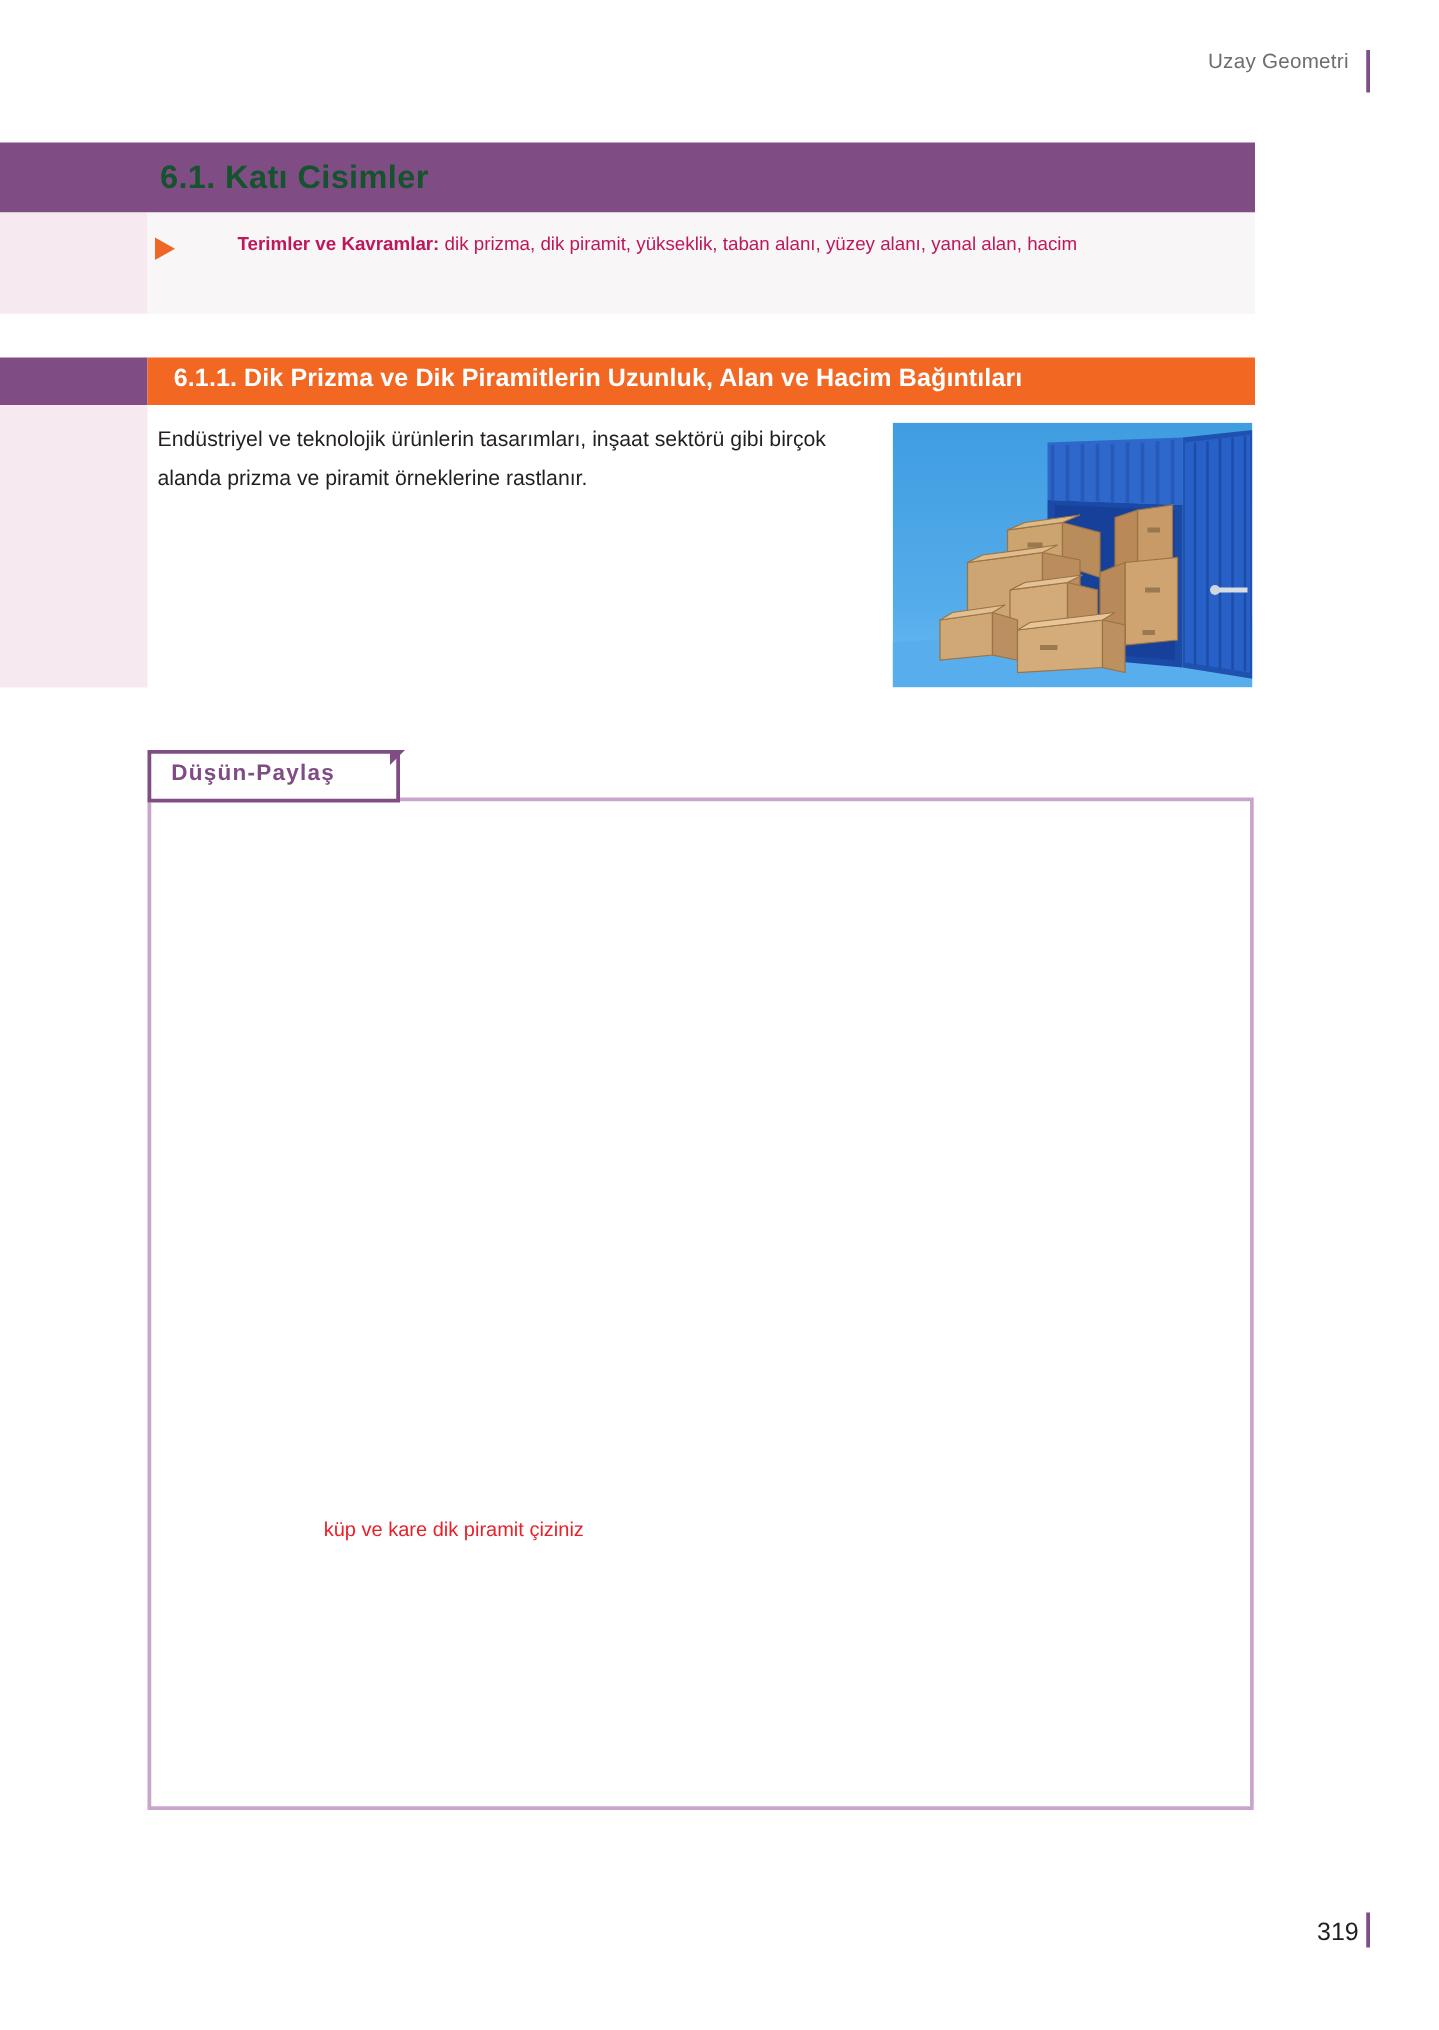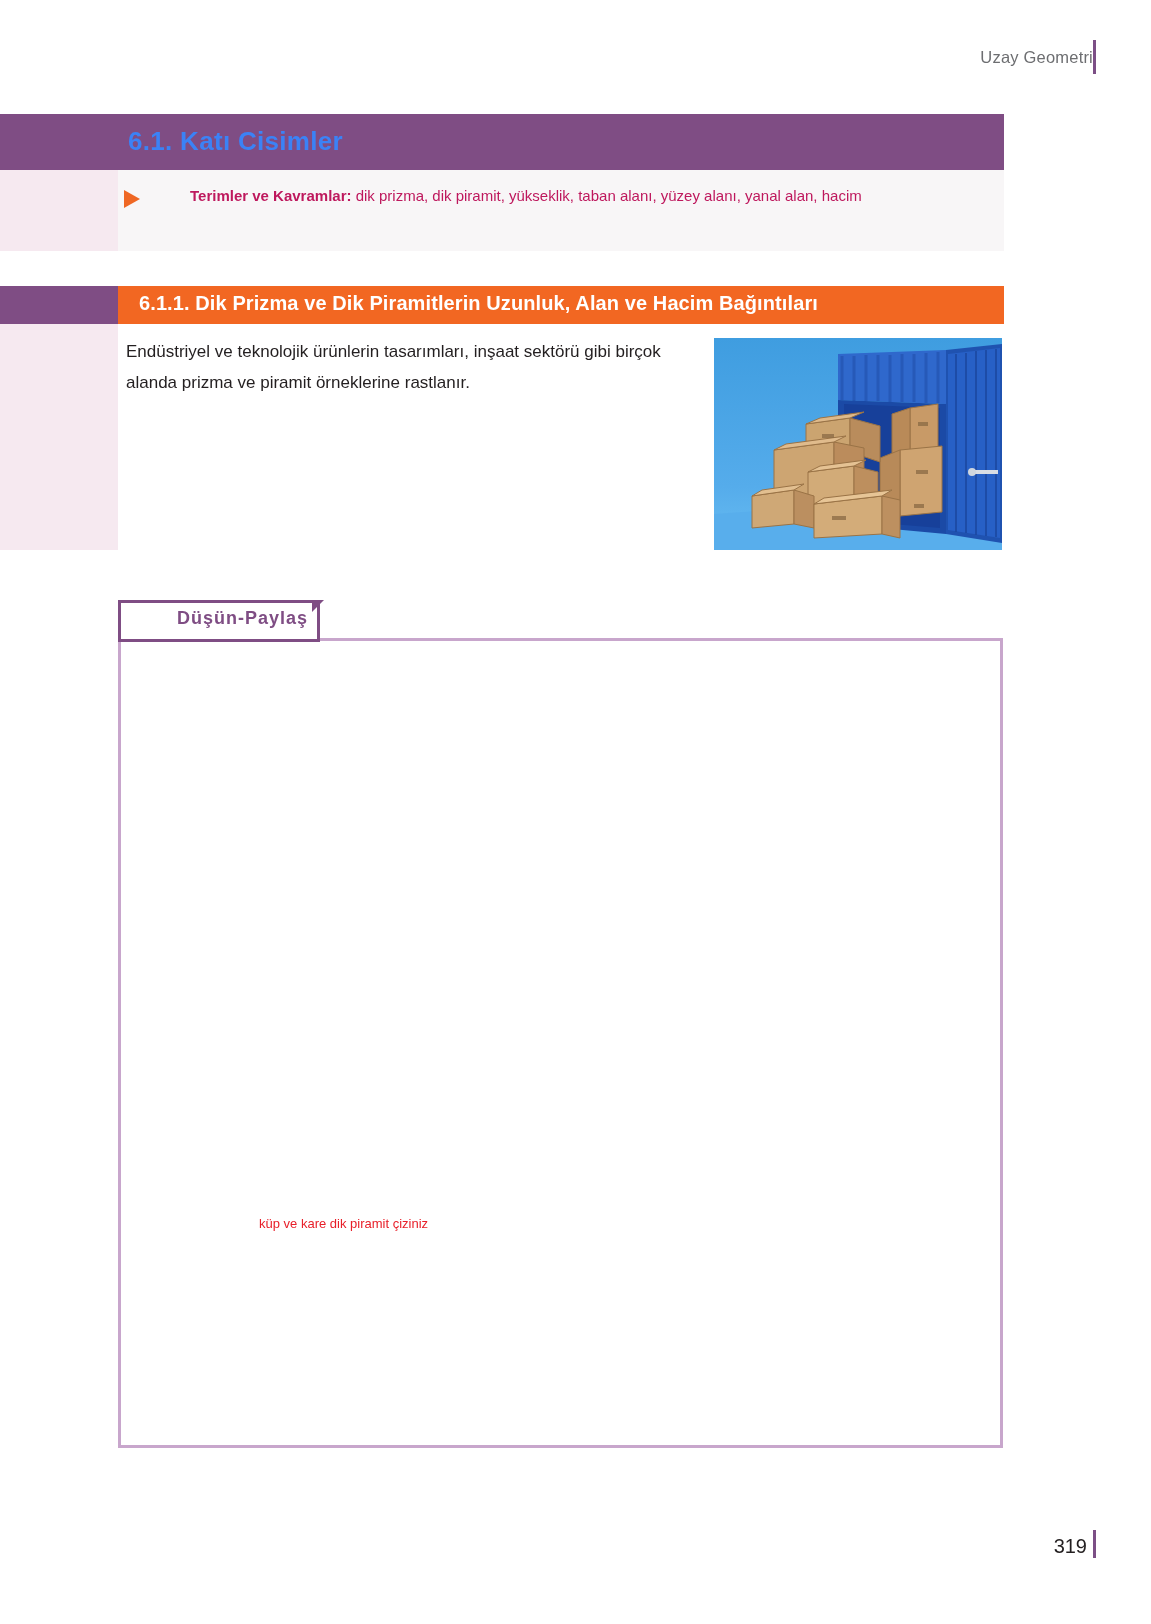--- a/index.html
+++ b/index.html
@@ -15,21 +15,21 @@
     color: #231f20;
     overflow: hidden;
   }
 
   
   .runhead {
     position: absolute;
     top: 40px;
     right: 55px;
     display: flex;
-    align-items: center;
+    gap: 14px;
   }
   .runhead-text {
     font-size: 16.5px;
     color: #6d6e71;
     letter-spacing: .2px;
   }
   .runhead-rule {
     width: 3px;
     height: 34px;
     background: #7c4f86;
@@ -43,21 +43,21 @@
     width: 1004px;
     height: 56px;
     background: #7f4d84;
   }
   .band-main-title {
     position: absolute;
     left: 128px;
     top: 126px;
     font-size: 26px;
     font-weight: bold;
-    color: #3b82f6;
+    color: #14532d;
     letter-spacing: .3px;
   }
 
   
   .terms-leftpad {
     position: absolute;
     left: 0;
     top: 170px;
     width: 118px;
     height: 81px;
@@ -174,21 +174,20 @@
   }
   .dp-tab-label {
     position: absolute;
     left: 137px;
     top: 608px;
     font-size: 18px;
     font-weight: bold;
     color: #7f4d84;
     letter-spacing: 1px;
     z-index: 6;
-    margin-left: 40px;
   }
   .dp-panel {
     position: absolute;
     left: 118px;
     top: 638px;
     width: 885px;
     height: 810px;
     border: 3px solid #c8a6cc;
     box-sizing: border-box;
     background: #ffffff;
@@ -248,21 +247,21 @@
       linear-gradient(to right, #9a9a9a 1px, transparent 1px),
       linear-gradient(to bottom, #9a9a9a 1px, transparent 1px);
     background-size: 24px 24px;
     background-position: 0 0;
   }
   .grid-answer {
     position: absolute;
     left: 259px;
     top: 1216px;
     color: #e8202a;
-    font-size: 13px;
+    font-size: 16px;
     white-space: nowrap;
     z-index: 3;
   }
 
   
   .pagenum {
     position: absolute;
     right: 55px;
     bottom: 66px;
     display: flex;

